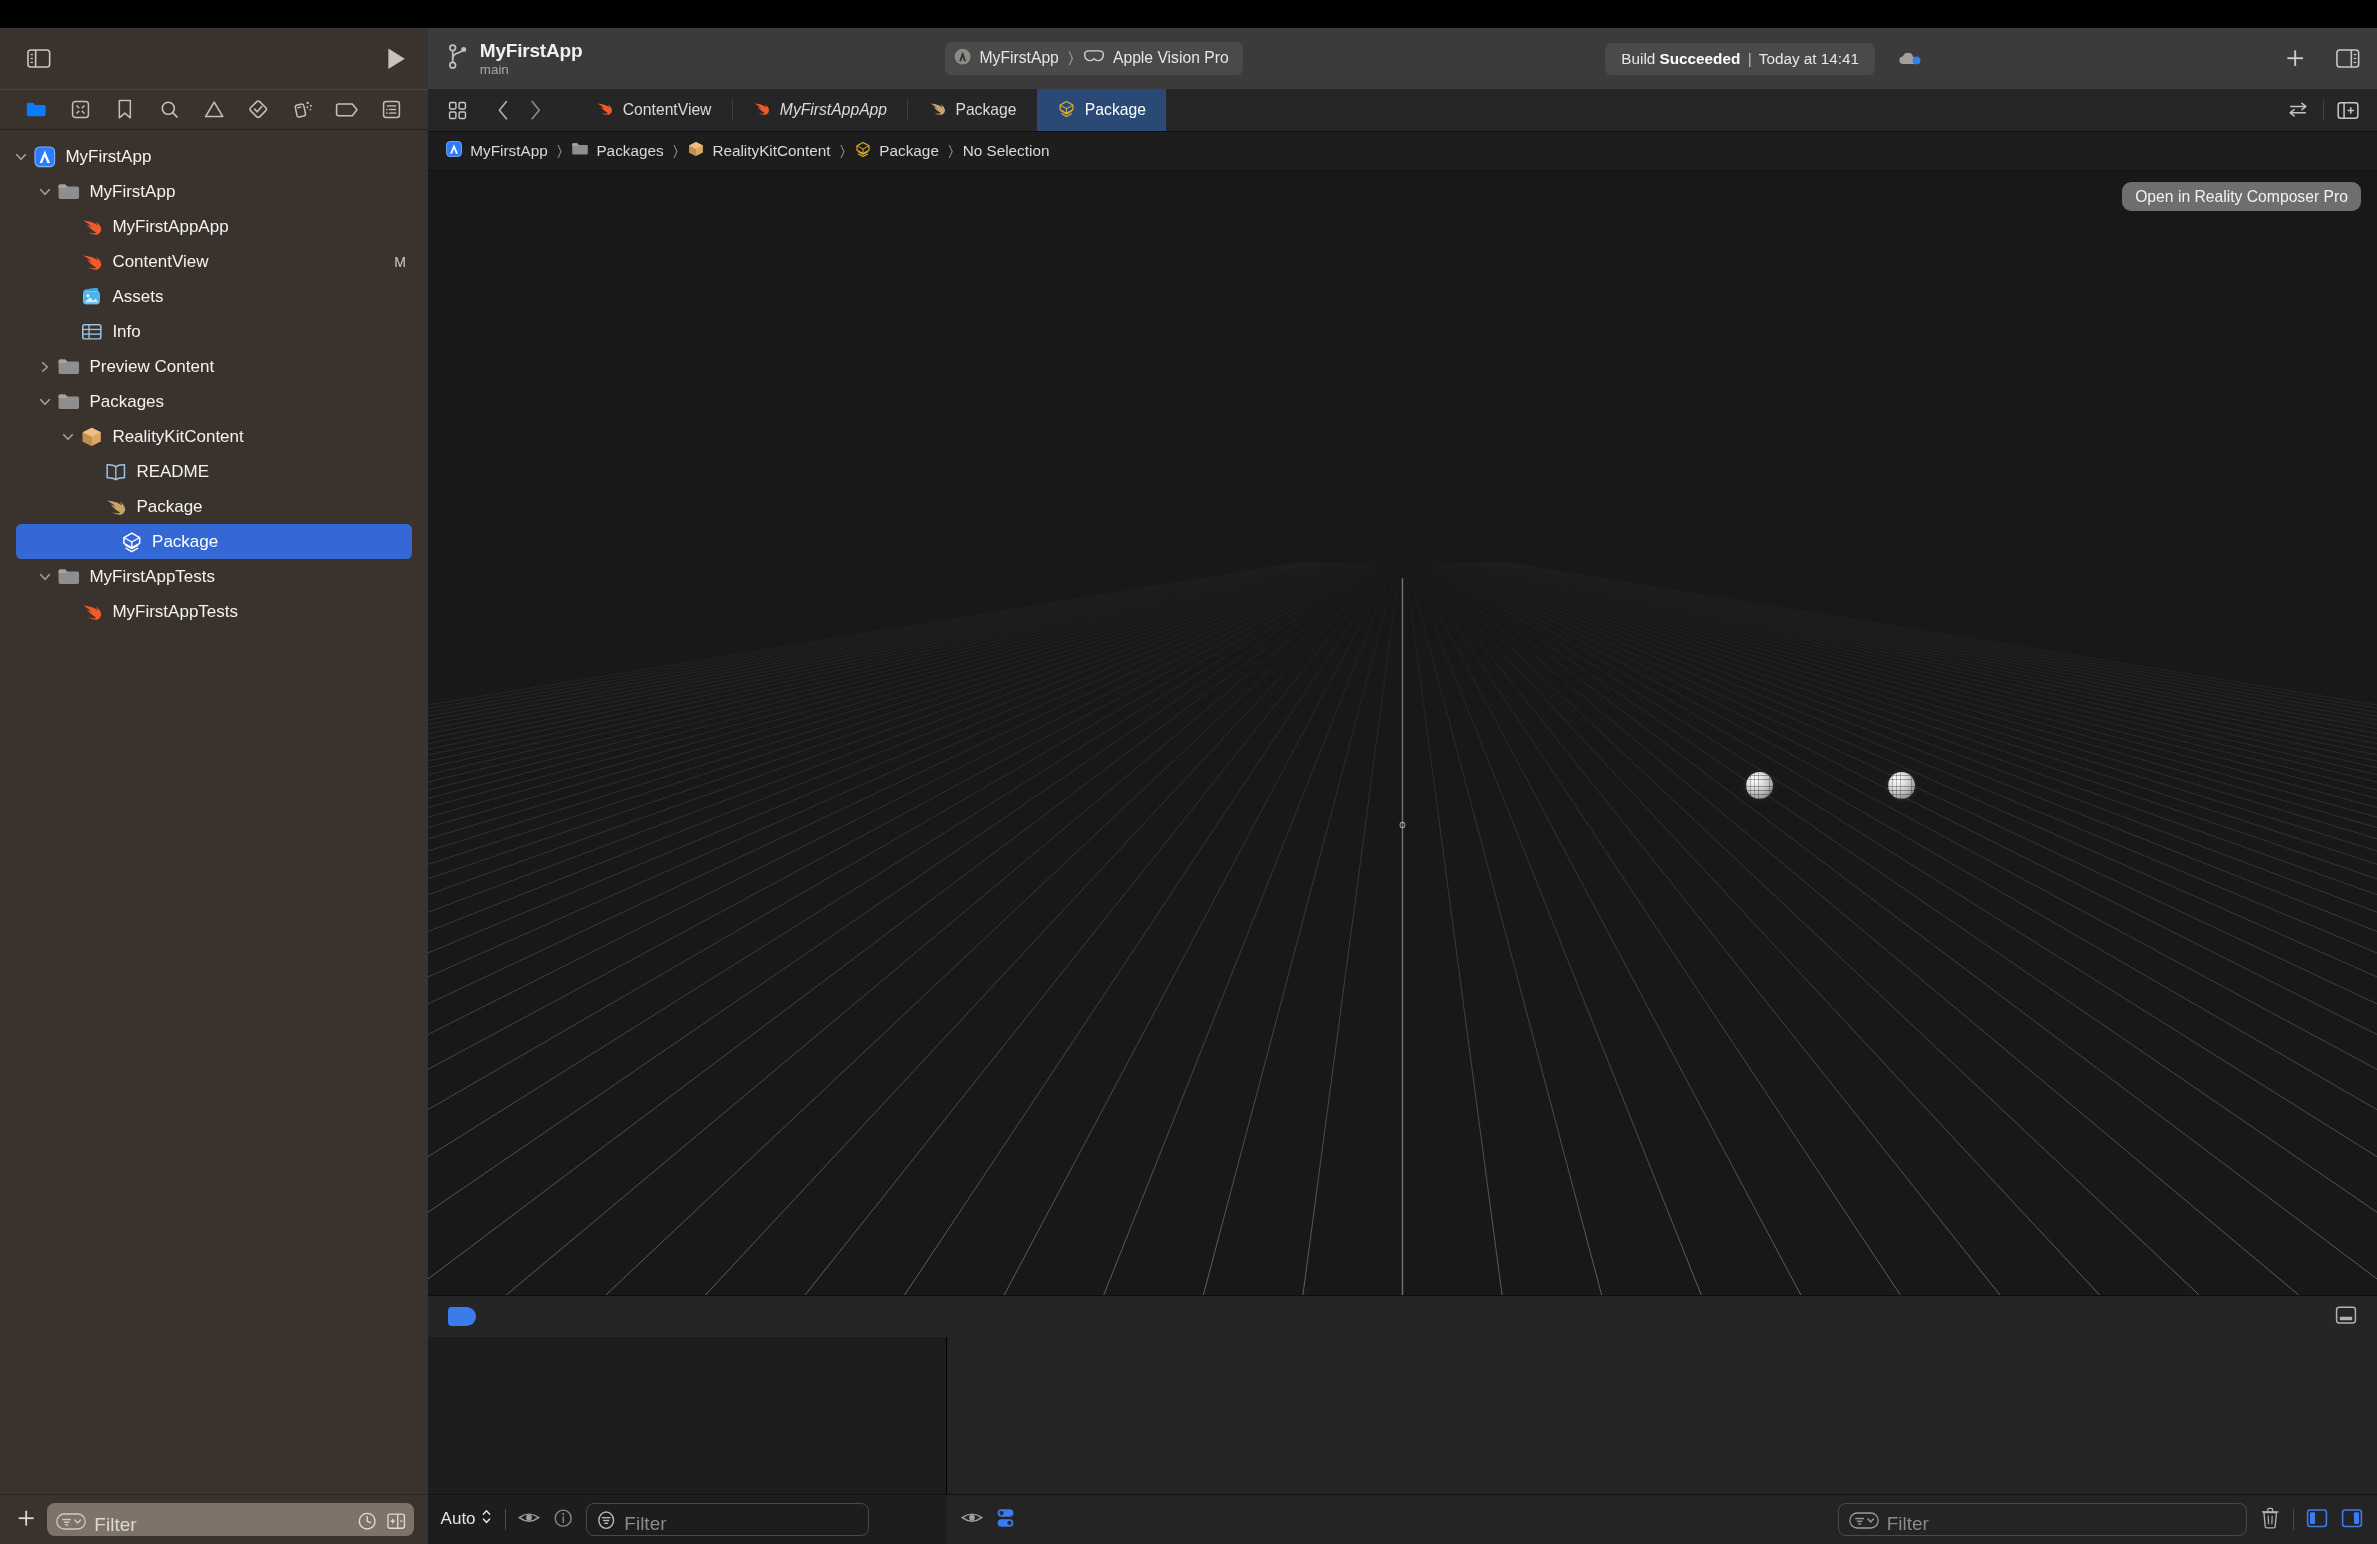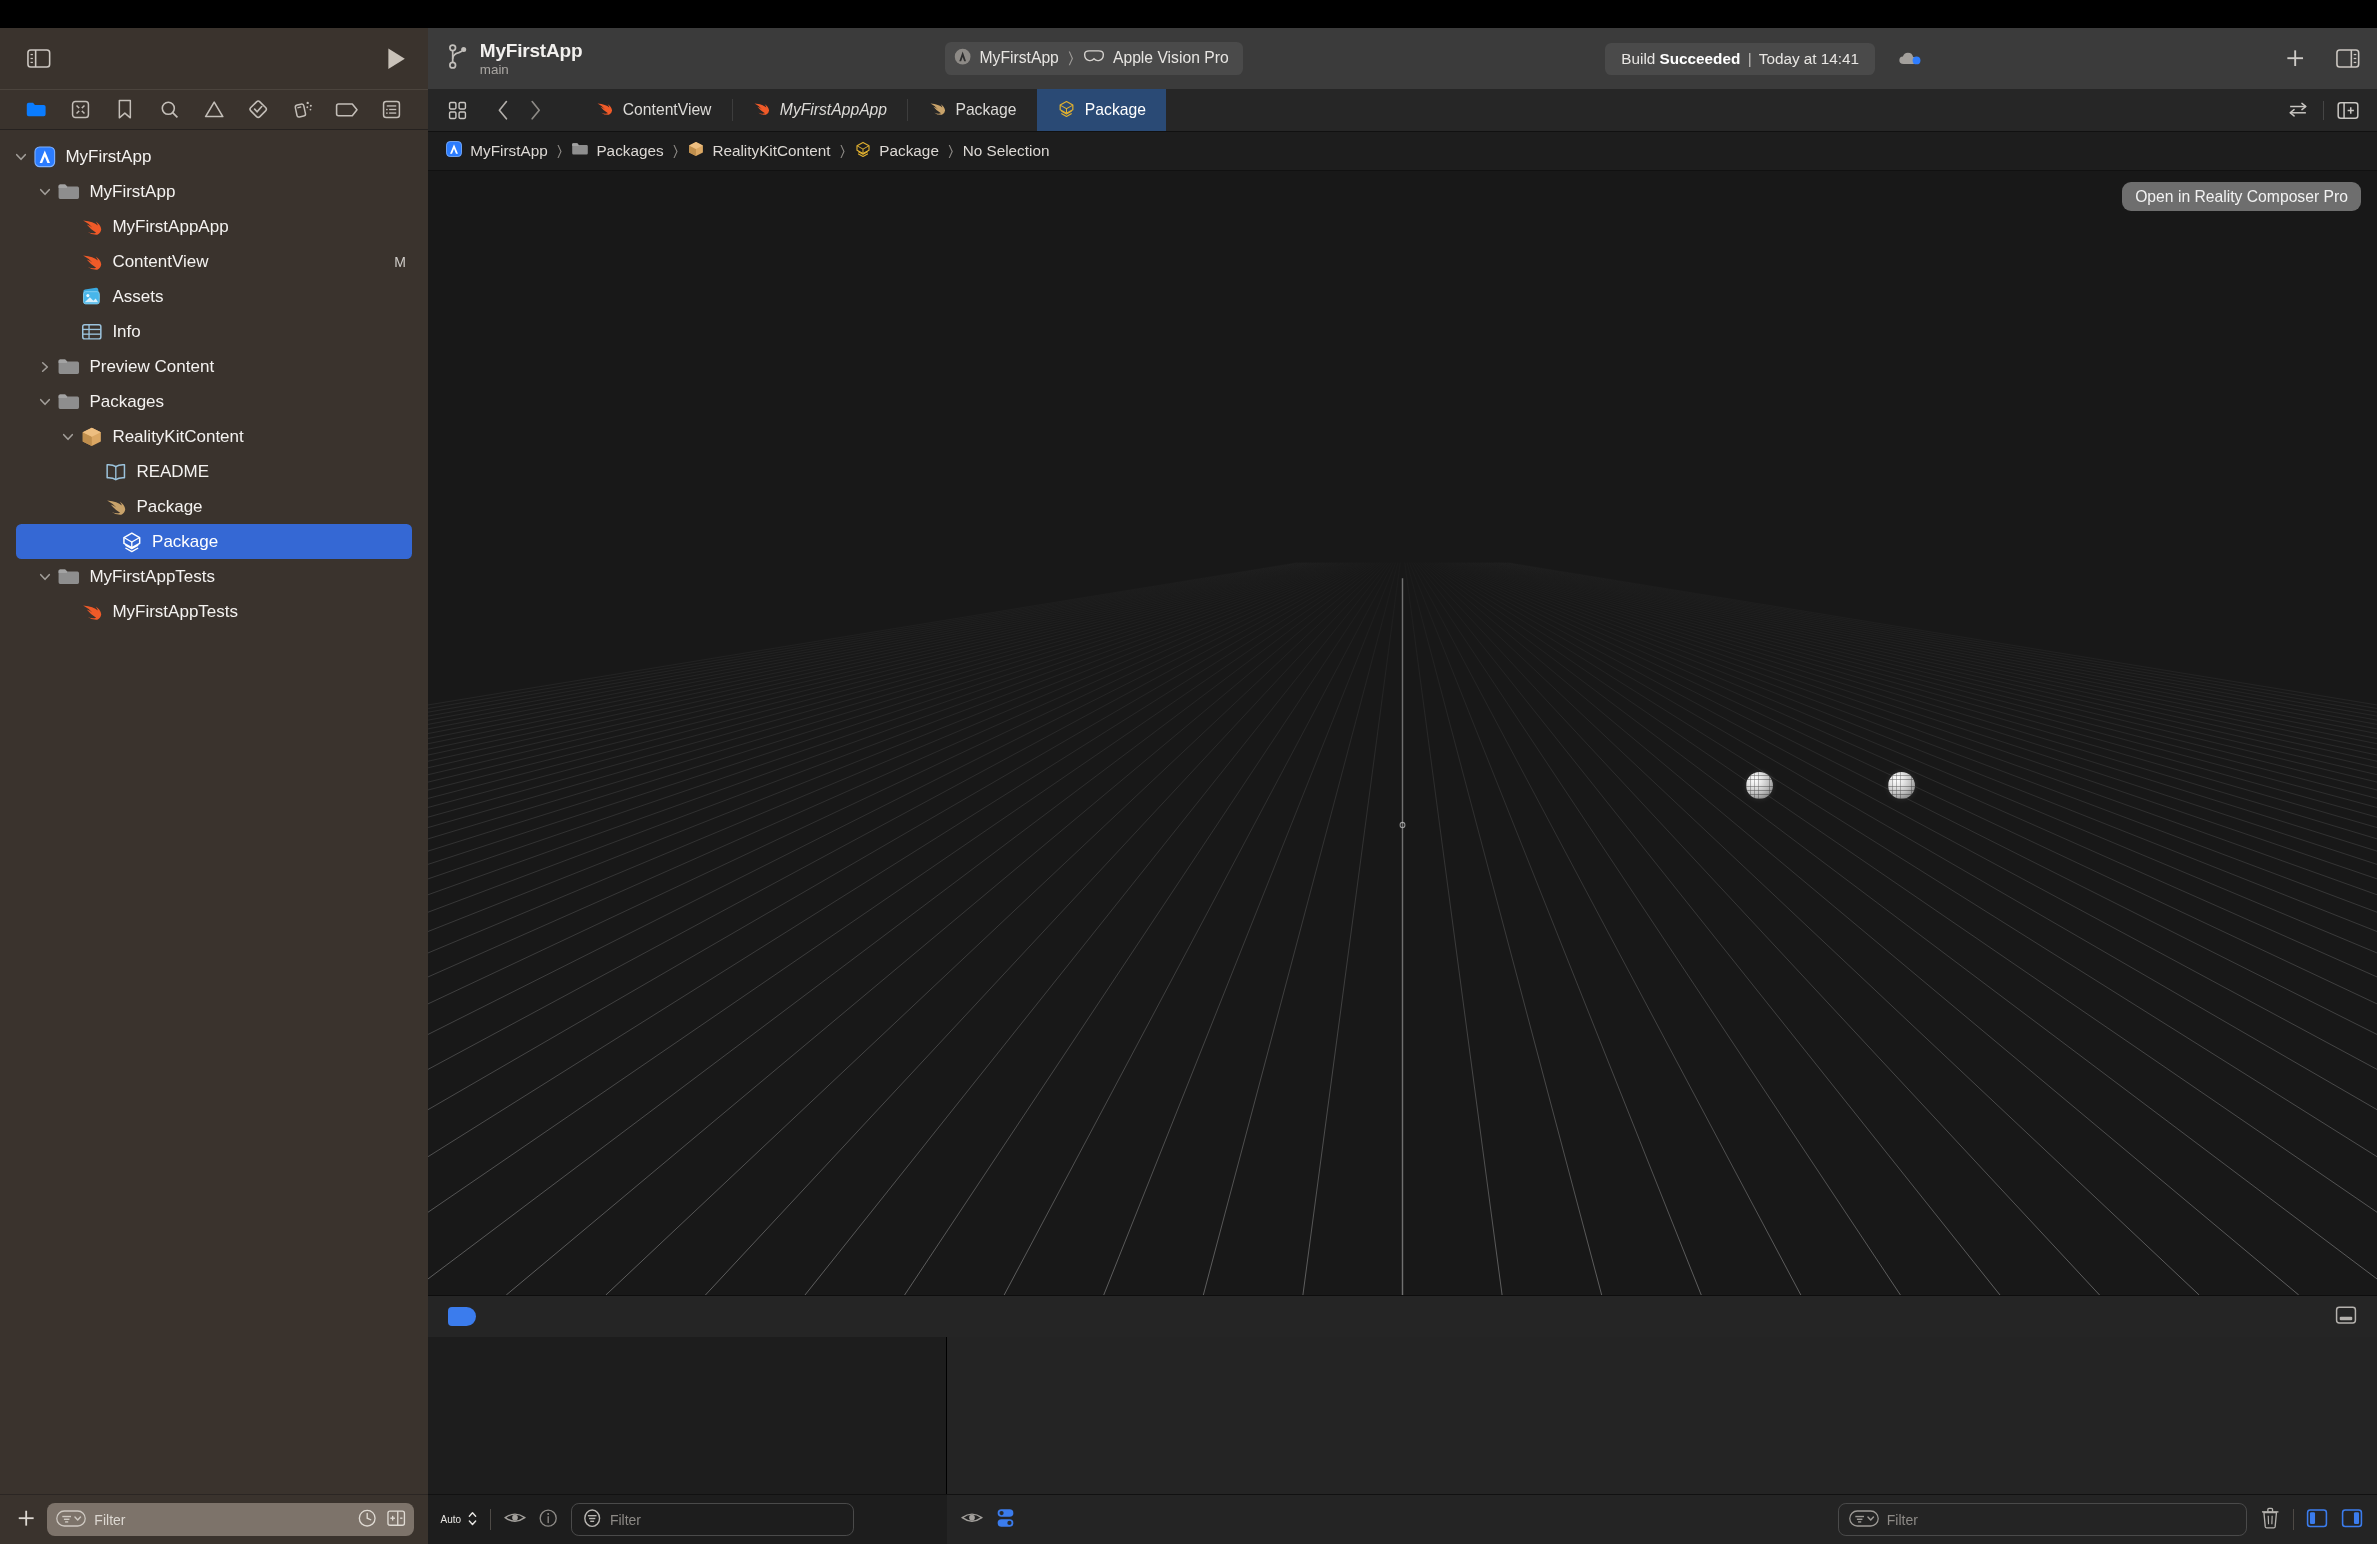--- a/index.html
+++ b/index.html
@@ -123,30 +123,30 @@
   .bp-right { flex:1; background:#242424; }
 
   
   .statusbar { height:50px; flex:0 0 50px; display:flex; }
   .sb-nav {
     width:428px; flex:0 0 428px; background:#3a332d; display:flex; align-items:center;
     padding:0 14px 0 15.7px; gap:11px; border-top:0.8px solid #2b2623;
   }
   .filterfield {
     flex:1; height:33px; background:#7d736a; border-radius:7.9px;
-    display:flex; align-items:center; padding:0 7.9px 0 9.4px; gap:7.9px;
-    font-size:14px; color:#ddd8d2;
+    display:flex; align-items:flex-end; padding:0 7.9px 0 9.4px; gap:7.9px;
+    font-size:19px; color:#ddd8d2;
   }
   .filterfield.dark { background:transparent; border:0.8px solid #4a4a4a; color:#8d8a86; }
   .ff-ph { flex:1; }
   .sb-mid {
     width:519px; flex:0 0 519px; background:#1d1d1d; display:flex; align-items:center;
     gap:12.6px; padding:0 12.6px; border-top:0.8px solid #111;
   }
-  .auto-chip { display:flex; align-items:center; gap:5.5px; font-size:10px; color:#e6e4e1; }
+  .auto-chip { display:flex; align-items:center; gap:5.5px; font-size:17px; color:#e6e4e1; }
   .sb-right {
     flex:1; background:#242424; display:flex; align-items:center; gap:12.6px;
     padding:0 14px; border-top:0.8px solid #111;
   }
   .divider-v { width:0.8px; height:20.4px; background:#4e4a46; }
 </style>
 </head>
 <body>
 
 <div id="window">

